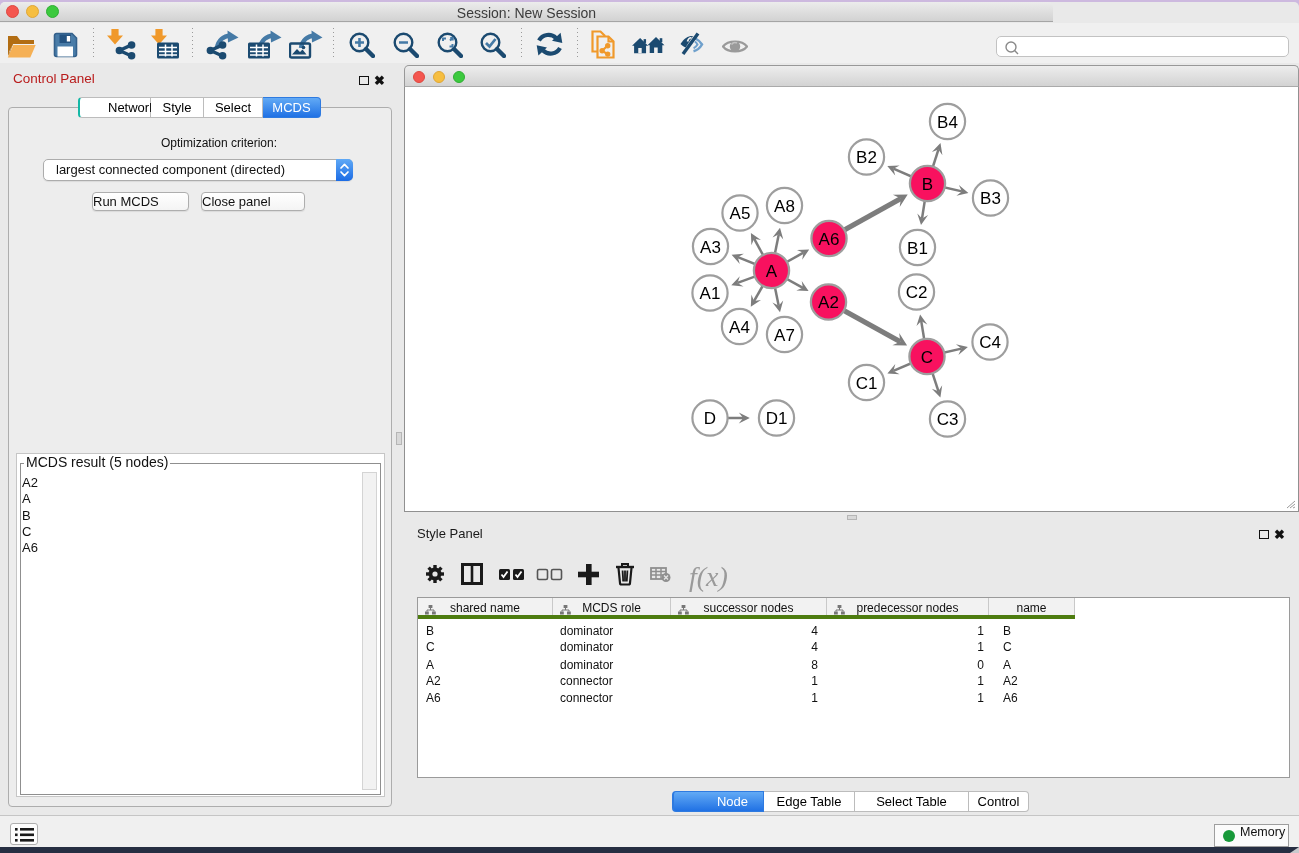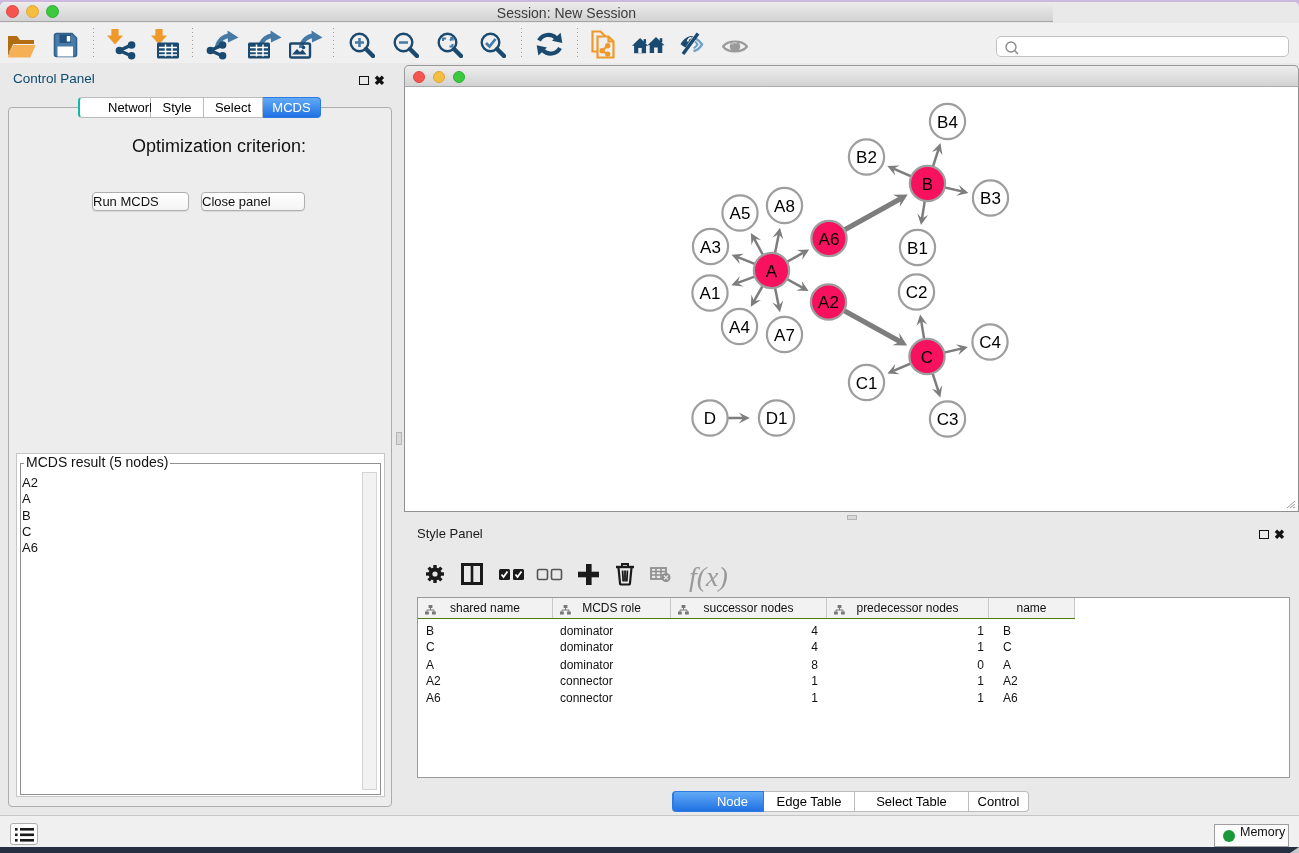--- a/index.html
+++ b/index.html
@@ -2,63 +2,63 @@
 <html><head>
 <meta charset="utf-8">
 <style>
 * { margin:0; padding:0; box-sizing:border-box; }
 html,body { width:1299px; height:853px; overflow:hidden; }
 body { font-family:"Liberation Sans", sans-serif; background:#262e42; position:relative; }
 .abs { position:absolute; }
 
 #wallpaper-top { left:0; top:0; width:1299px; height:8px; background:#cdb9df; }
 #mainwin { left:0; top:2px; width:1299px; height:845px; background:#e9e9e9; border-radius:5px 5px 0 0; overflow:hidden; }
-#titlebar { left:0; top:0; width:1053px; height:20px; background:linear-gradient(#ececec,#d2d2d2); border-bottom:1px solid #a5a5a5; border-radius:5px 5px 0 0;padding-left:40px; }
+#titlebar { left:0; top:0; width:1053px; height:20px; background:linear-gradient(#ececec,#d2d2d2); border-bottom:1px solid #a5a5a5; border-radius:5px 5px 0 0; }
 #titlebar .title { position:absolute; width:100%; text-align:center; top:3px; font-size:14px; color:#3c3c3c; }
 .tl { position:absolute; border-radius:50%; width:13px; height:13px; top:3px; }
 #tl-r { left:6px;  background:#f4564f; border:1px solid #dd4840; }
 #tl-y { left:26px; background:#f6be40; border:1px solid #dfa636; }
 #tl-g { left:46px; background:#3cc93e; border:1px solid #2fae34; }
 #toolbar { left:0; top:21px; width:1299px; height:40px; background:#f0f0f0; }
 .tsep { position:absolute; top:5px; height:30px; width:1px; background-image:linear-gradient(#9a9a9a 33%, rgba(0,0,0,0) 0%); background-size:1px 4px; }
 .ticon { position:absolute; top:4px; }
 #searchbox { left:996px; top:13px; width:293px; height:21px; background:#fff; border:1px solid #c2c2c2; border-radius:5px; }
 #content { left:0; top:61px; width:1299px; height:753px; background:#e9e9e9; }
 #statusbar { left:0; top:813px; width:1299px; height:33px; background:#f0f0f0; border-top:1px solid #c5c5c5; }
 
-#cp-title { left:13px; top:8px; font-size:13.5px; color:#0c4a6e; }
+#cp-title { left:13px; top:8px; font-size:13.5px; color:#b91c1c; }
 .panel-btns { position:absolute; top:11px; font-size:12px; color:#111; }
 #cp-box { left:8px; top:44px; width:384px; height:700px; border:1px solid #adadad; border-radius:4px; background:#ededed; }
 .tabrow { position:absolute; display:flex; height:21px; font-size:13px; }
 .tab { background:#fff; border:1px solid #bcbcbc; border-left:none; color:#000; text-align:center; line-height:19px; }
 .tab.first { border-left:2px solid #14b8a6; border-radius:4px 0 0 4px;padding-left:28px; }
 .tab.last { border-radius:0 4px 4px 0; }
 .tab.sel { background:linear-gradient(#62aaf5,#2071e4); color:#fff; border-color:#2e7ae0; }
 #cp-tabs { left:78px; top:34px; }
-#opt-label { left:0; top:73px; width:400px; text-align:center; font-size:18px; color:#111;padding-left:38px; }
+#opt-label { left:0; top:73px; width:400px; text-align:center; font-size:12px; color:#111;padding-left:38px; }
 #dropdown { left:43px; top:96px; width:310px; height:22px; background:#fff; border:1px solid #acacac; border-radius:5px; font-size:13px; color:#111; line-height:20px; padding-left:12px; box-shadow:0 1px 1px rgba(0,0,0,.08); }
 #dd-step { position:absolute; right:-1px; top:-1px; width:17px; height:22px; border-radius:0 5px 5px 0; background:linear-gradient(#5fa9f6,#1c6ce5); }
 #dd-step svg { position:absolute; left:3px; top:3px; }
 .btn { position:absolute; height:19px; background:linear-gradient(#ffffff,#f4f4f4); border:1px solid #aeaeae; border-radius:4px; font-size:13px; color:#111; text-align:left; line-height:17px; box-shadow:0 1px 1px rgba(0,0,0,.08); }
 #whitebox { left:16px; top:390px; width:369px; height:344px; background:#fff; border:1px solid #c6c6c6; }
 #fieldset { left:20px; top:400px; width:361px; height:332px; border:1px solid #8f8f8f; }
 #fs-legend { position:absolute; left:3px; top:-10px; background:#fff; font-size:14px; color:#111; padding:0 2px; }
 #fs-list { position:absolute; left:1px; top:11px; font-size:13px; color:#111; line-height:16.3px; }
 #fs-scroll { position:absolute; right:3px; top:8px; width:15px; height:318px; background:#f2f2f2; border:1px solid #d4d4d4; }
 
 #netwin { left:404px; top:2px; width:895px; height:447px; }
 #net-tb { position:absolute; left:0; top:0; width:895px; height:22px; background:linear-gradient(#ededed,#d3d3d3); border:1px solid #989898; border-bottom:1px solid #aaaaaa; border-radius:5px 5px 0 0; }
 #net-tb .title { position:absolute; width:100%; text-align:center; top:3px; font-size:13.5px; color:#3c3c3c; }
 .tl2 { position:absolute; border-radius:50%; width:12px; height:12px; top:5px; }
 #net-body { position:absolute; left:0; top:22px; width:895px; height:425px; background:#fff; border:1px solid #909090; border-top:none; }
 
 #tp-title { left:417px; top:463px; font-size:13px; color:#1a1a1a; }
 #tp-toolbar { left:417px; top:492px; width:873px; height:40px; }
 #tablebox { left:417px; top:534px; width:873px; height:181px; background:#fff; border:1px solid #9a9a9a; }
-#thead { position:absolute; left:0; top:0; width:657px; height:21px; background:#f2f2f2; border-bottom:1px solid #4d7c0f; display:flex; font-size:12px; color:#111; }
+#thead { position:absolute; left:0; top:0; width:657px; height:21px; background:#f2f2f2; border-bottom:4px solid #4d7c0f; display:flex; font-size:12px; color:#111; }
 .th { position:relative; border-right:1px solid #c9c9c9; text-align:center; line-height:20px; }
 .trow { position:absolute; font-size:12px; color:#111; height:16.3px; line-height:16.3px; }
 #tabs2 { left:672px; top:728px;border-radius:9px; }
 
 #listbtn { left:10px; top:821px; width:28px; height:22px; background:#fdfdfd; border:1px solid #aeaeae; border-radius:3px; }
 #membtn { left:1214px; top:822px; width:75px; height:23px; background:#fbfbfb; border:1px solid #9e9e9e; font-size:12.5px; color:#111; }
 #membtn .dot { position:absolute; left:8px; top:5px; width:12px; height:12px; border-radius:50%; background:#18993a; }
 #membtn .t { position:absolute; left:25px; top:0; }
 </style>
 </head>
@@ -241,20 +241,28 @@
     <div style="position:absolute;left:359px;top:13px;width:10px;height:9px;border:1.5px solid #111"></div>
     <div class="panel-btns" style="left:374px;top:10px;font-weight:bold;font-size:13px">✖</div>
     <div class="abs" id="cp-box"></div>
     <div class="tabrow" id="cp-tabs">
       <div class="tab first" style="width:73px">Network</div>
       <div class="tab" style="width:53px">Style</div>
       <div class="tab" style="width:59px">Select</div>
       <div class="tab sel last" style="width:58px">MCDS</div>
     </div>
     <div class="abs" id="opt-label">Optimization criterion:</div>
+    <div class="abs" id="dropdown">largest connected component (directed)
+      <div id="dd-step">
+          <svg width="11" height="16" viewBox="0 0 11 16">
+            <path d="M2 6 L5.5 2.4 L9 6" fill="none" stroke="#fff" stroke-width="1.7" stroke-linecap="round" stroke-linejoin="round"></path>
+            <path d="M2 10 L5.5 13.6 L9 10" fill="none" stroke="#fff" stroke-width="1.7" stroke-linecap="round" stroke-linejoin="round"></path>
+          </svg>
+        </div>
+    </div>
     <div class="btn" style="left:92px; top:129px; width:97px;">Run MCDS</div>
     <div class="btn" style="left:201px; top:129px; width:104px;">Close panel</div>
     <div class="abs" id="whitebox"></div>
     <div class="abs" id="fieldset">
       <div id="fs-legend">MCDS result (5 nodes)</div>
       <div id="fs-list">A2<br>A<br>B<br>C<br>A6</div>
       <div id="fs-scroll"></div>
     </div>
 
     <div class="abs" id="netwin">

